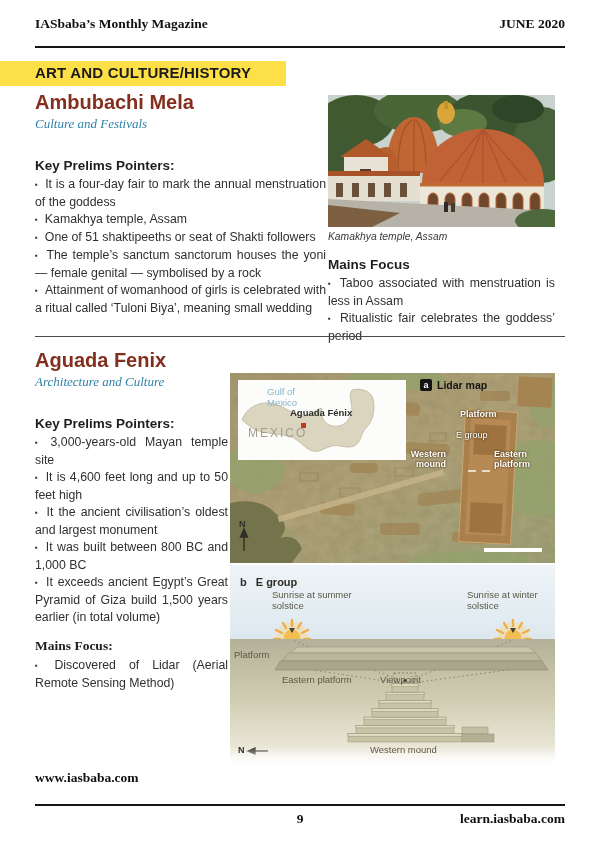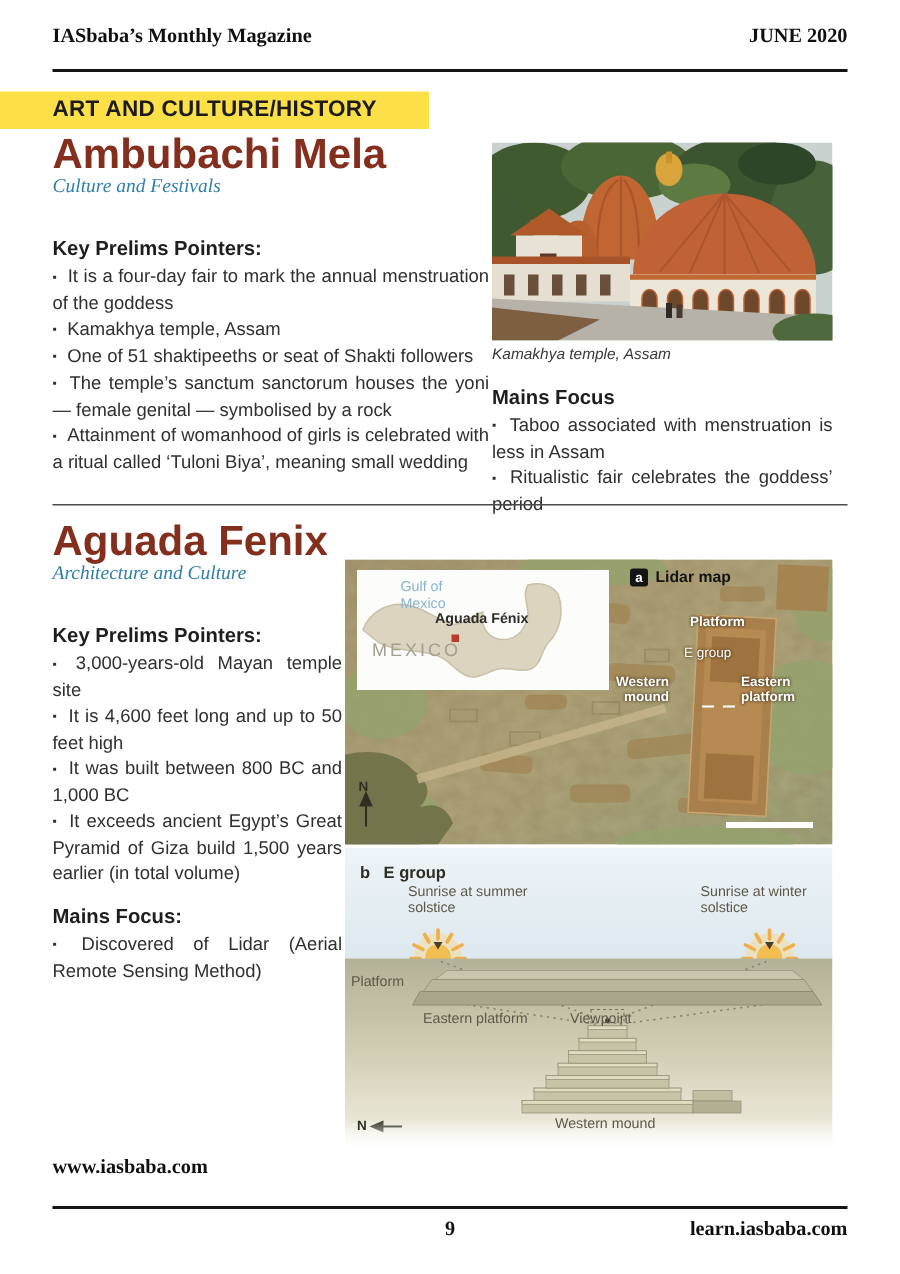--- a/index.html
+++ b/index.html
@@ -10,31 +10,31 @@
   .hdr-date{position:absolute;right:35px;top:16px;font:700 13.5px "Liberation Serif",serif;color:#101010;}
   .hdr-rule{position:absolute;left:35px;right:35px;top:46px;height:2px;background:#151515;}
   .ftr-rule{position:absolute;left:35px;right:35px;top:804px;height:2px;background:#151515;}
   .ftr-left{position:absolute;left:35px;top:770px;font:700 13.5px "Liberation Serif",serif;color:#101010;}
   .ftr-center{position:absolute;left:50%;transform:translateX(-50%);top:811px;font:700 13.5px "Liberation Serif",serif;color:#101010;}
   .ftr-right{position:absolute;right:35px;top:811px;font:700 13.5px "Liberation Serif",serif;color:#101010;}
   
   .banner{position:absolute;left:0;top:61px;width:286px;height:25px;background:#fde047;}
   .banner span{position:absolute;left:35px;top:3px;font-weight:700;font-size:15px;color:#1b1b1b;letter-spacing:.2px;}
   
-  .art-title{margin:0;font-weight:700;font-size:28px;line-height:25px;color:#842f1e;}
+  .art-title{margin:0;font-weight:700;font-size:20px;line-height:25px;color:#842f1e;}
   .art-sub{margin:1px 0 0 0;font:italic 13px "Liberation Serif",serif;color:#2f80a7;}
   .h2{margin:0;font-weight:700;font-size:13.5px;color:#1e1e1e;}
   ul.points{list-style:none;margin:3px 0 0 0;padding:0;font-size:12.3px;line-height:17px;
             color:#303030;text-align:justify;}
   ul.points li::before{content:"▪";font-size:8px;padding-right:7px;position:relative;top:-1px;}
   .col-a1-left{position:absolute;left:35px;top:90px;width:291px;}
   .col-a1-right{position:absolute;left:328px;top:95px;width:227px;}
   .col-a2-left{position:absolute;left:35px;top:348px;width:193px;}
   .caption{font-style:italic;font-size:10.3px;color:#3a3a3a;margin-top:4px;}
-  .mt26{margin-top:26px;} .mt14{margin-top:15px;} .mt12{margin-top:12px;}
+  .mt26{margin-top:26px;} .mt14{margin-top:15px;} .mt12{margin-top:12px;font-family:Liberation Serif, serif;}
   .divider{position:absolute;left:35px;right:35px;top:336px;height:1px;background:#4a4a4a;}
   
   .photo{display:block;}
   
   .figure{position:absolute;left:230px;top:373px;width:325px;height:392px;}
   .figure svg{position:absolute;left:0;display:block;}
   .fig-label{position:absolute;}
   .white-label{color:#fff;font-weight:700;font-size:9px;line-height:10px;
                text-shadow:0 0 2px rgba(80,60,30,.9),0 0 2px rgba(80,60,30,.9);}
   .dark-label{color:#5c5948;font-size:9.5px;line-height:11px;}
@@ -143,20 +143,21 @@
 
   <div class="divider"></div>
 
   <div class="col-a2-left">
     <h1 class="art-title">Aguada Fenix</h1>
     <div class="art-sub">Architecture and Culture</div>
     <div class="h2 mt26">Key Prelims Pointers:</div>
     <ul class="points">
       <li>3,000-years-old Mayan temple site</li>
       <li>It is 4,600 feet long and up to 50 feet high</li>
+      <li>It the ancient civilisation’s oldest and largest monument</li>
       <li>It was built between 800 BC and 1,000 BC</li>
       <li>It exceeds ancient Egypt’s Great Pyramid of Giza build 1,500 years earlier (in total volume)</li>
     </ul>
     <div class="h2 mt12">Mains Focus:</div>
     <ul class="points">
       <li>Discovered of Lidar (Aerial Remote Sensing Method)</li>
     </ul>
   </div>
 
   <div class="figure">

